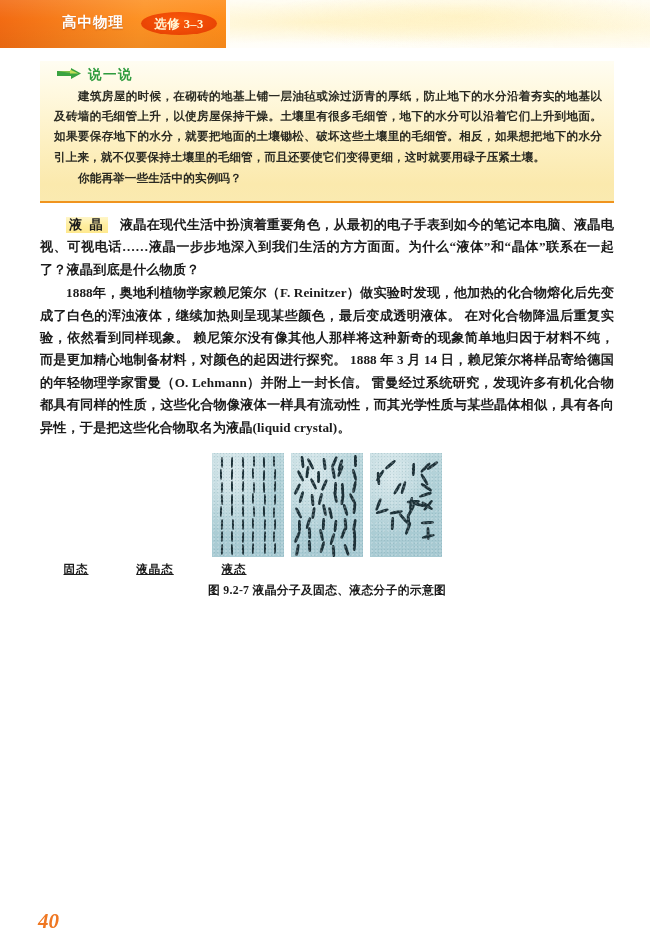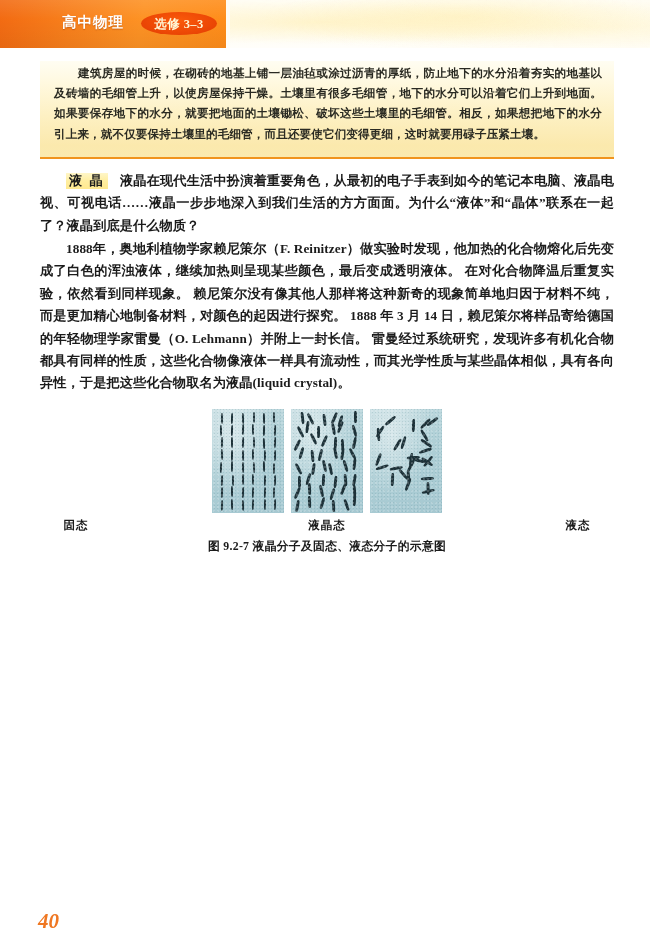--- a/index.html
+++ b/index.html
@@ -167,23 +167,24 @@
     background-position: 0 0, 1px 2px;
     pointer-events:none;
   }
   .rod {
     position: absolute;
     background: #1d3138;
     border-radius: 40%;
   }
   .panel-labels {
     display: flex;
-    justify-content: space-between;
+    justify-content: flex-start;
     gap: 7px;
     margin-top: 5px;
+    text-decoration: underline;
   }
   .panel-label {
     width: 72px;
     font-size: 11.5px;
     font-weight: bold;
     letter-spacing: 1px;
   }
   .fig-caption {
     margin-top: 6px;
     font-size: 11.8px;
@@ -216,21 +217,31 @@
 </div>
 
 <div class="content">
 
   <div class="gap-sm"></div>
 
 
 
 
   <div class="talk-box">
+    <div class="talk-head">
+      <span class="arrow-icon">
+        <svg width="26" height="13" viewBox="0 0 26 13">
+          <path d="M1 4 L15 4 L15 1 L25 6.5 L15 12 L15 9 L1 9 Z" fill="#3aa341"></path>
+          <path d="M2 4.6 L14 4.6 L14 2.6 L22.5 6.4 L14 6.4 L14 5.4 Z" fill="#c9e05a" opacity="0.95"></path>
+        </svg>
+      </span>
+      <span class="talk-title">说一说</span>
+    </div>
     <p class="para">建筑房屋的时候，在砌砖的地基上铺一层油毡或涂过沥青的厚纸，防止地下的水分沿着夯实的地基以及砖墙的毛细管上升，以使房屋保持干燥。土壤里有很多毛细管，地下的水分可以沿着它们上升到地面。如果要保存地下的水分，就要把地面的土壤锄松、破坏这些土壤里的毛细管。相反，如果想把地下的水分引上来，就不仅要保持土壤里的毛细管，而且还要使它们变得更细，这时就要用碌子压紧土壤。</p>
+    <p class="para">你能再举一些生活中的实例吗？</p>
   </div>
 
   <div class="gap-md"></div>
 
   <p class="para"><span class="term-hl">液  晶</span><span class="term-after"></span><span>液晶在现代生活中扮演着重要角色，从最初的电子手表到如今的笔记本电脑、液晶电视、可视电话……液晶一步步地深入到我们生活的方方面面。为什么“液体”和“晶体”联系在一起了？液晶到底是什么物质？</span></p>
 
   <p class="para"><span>1888年，奥地利植物学家赖尼策尔（F. Reinitzer）做实验时发现，他加热的化合物熔化后先变成了白色的浑浊液体，继续加热则呈现某些颜色，最后变成透明液体。 在对化合物降温后重复实验，依然看到同样现象。 赖尼策尔没有像其他人那样将这种新奇的现象简单地归因于材料不纯，而是更加精心地制备材料，对颜色的起因进行探究。 1888 年 3 月 14 日，赖尼策尔将样品寄给德国的年轻物理学家雷曼（O. Lehmann）并附上一封长信。 雷曼经过系统研究，发现许多有机化合物都具有同样的性质，这些化合物像液体一样具有流动性，而其光学性质与某些晶体相似，具有各向异性，于是把这些化合物取名为</span><span class="bold-en">液晶(liquid crystal)</span><span>。</span></p>
 
   <div class="figure">
     <div class="panels">

